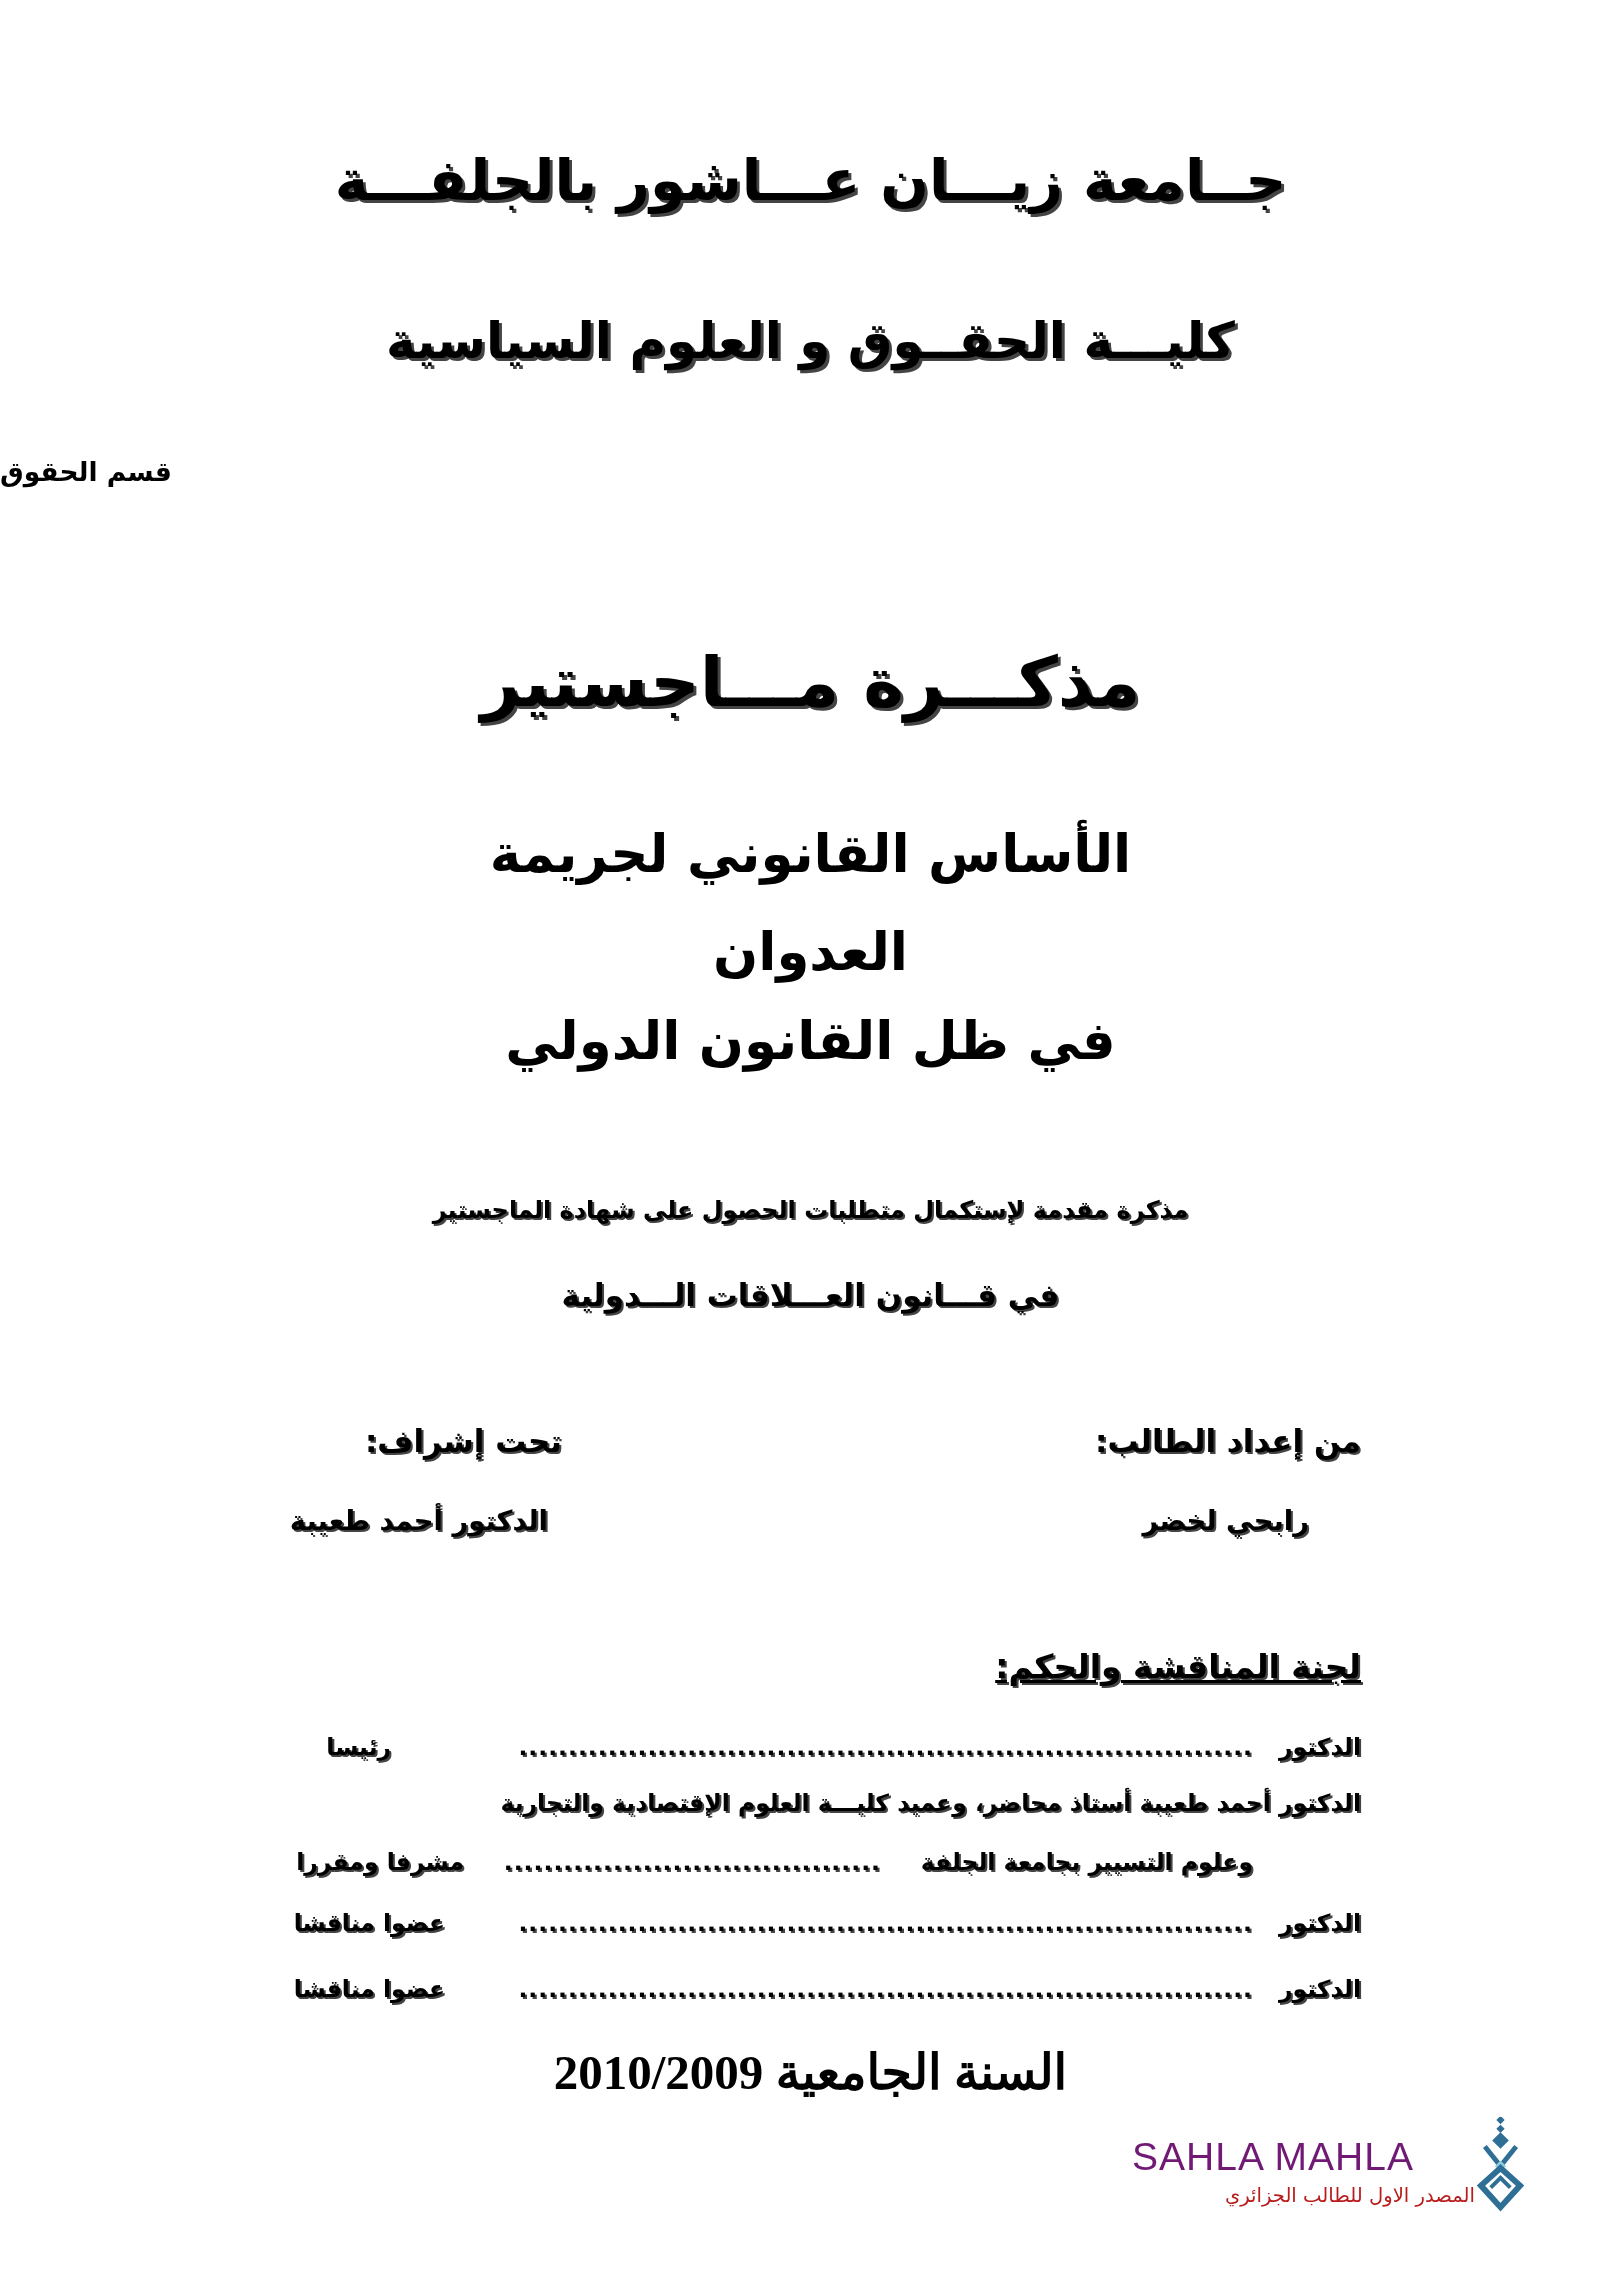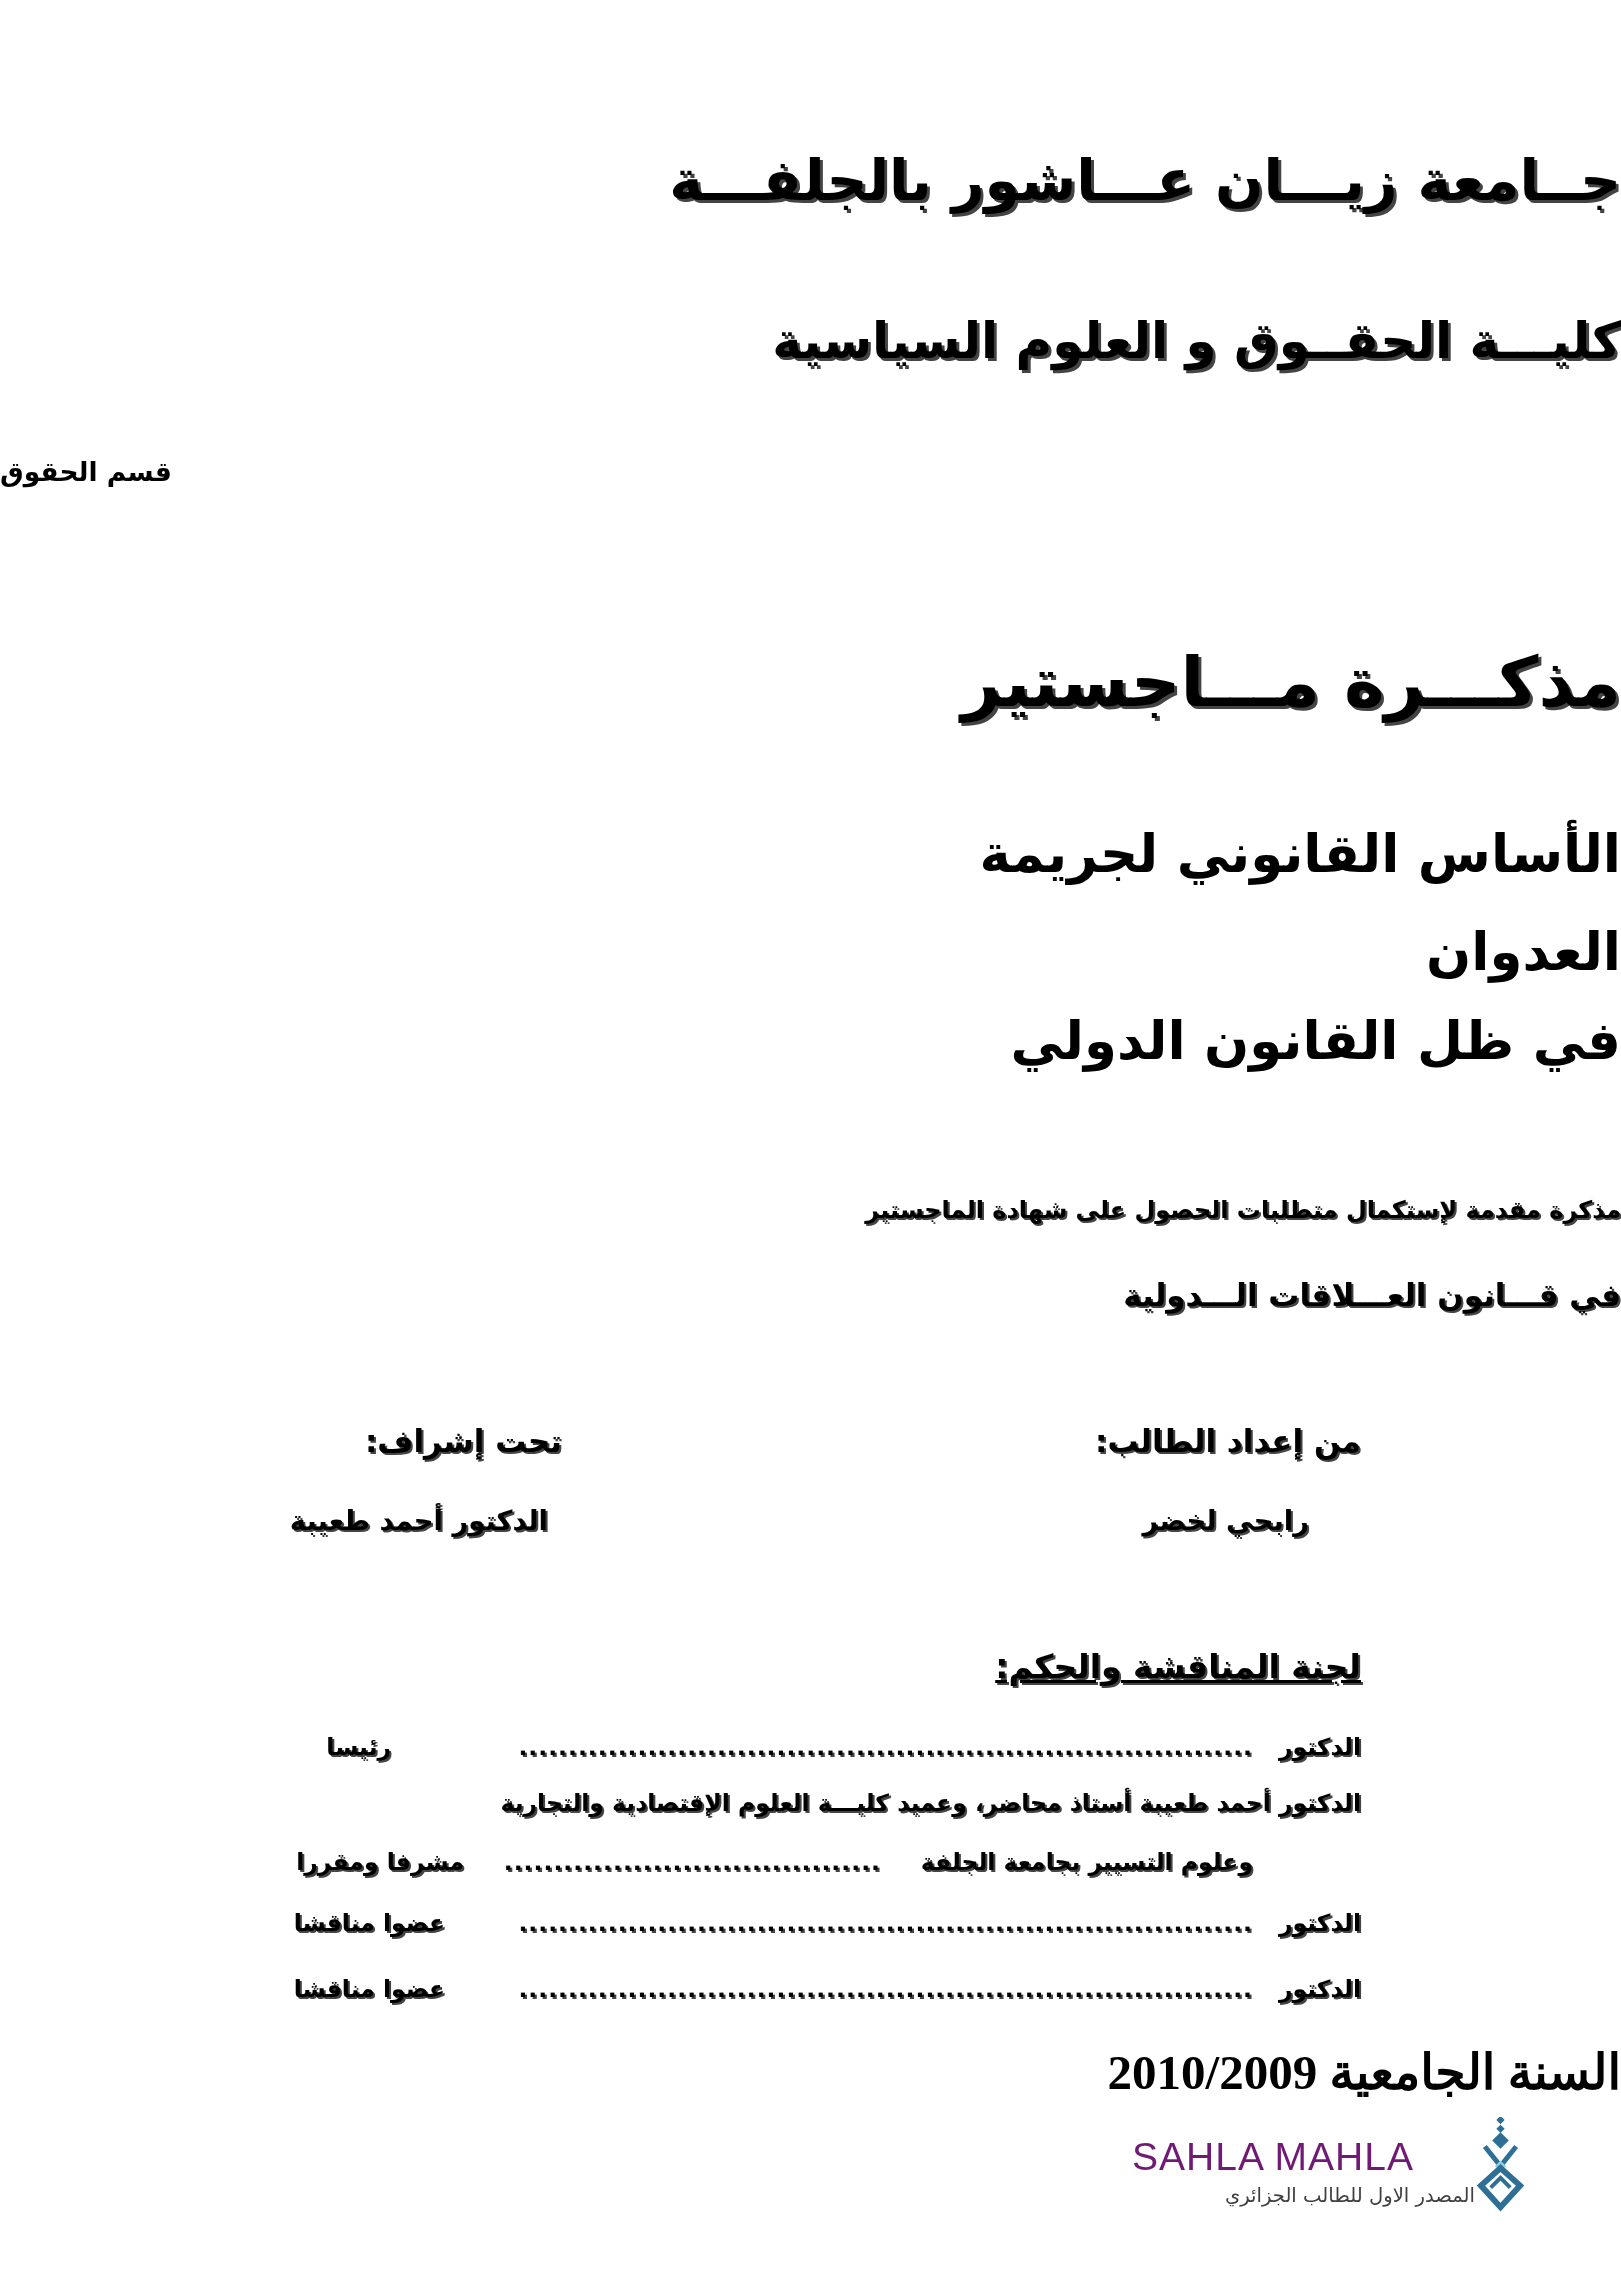--- a/index.html
+++ b/index.html
@@ -1,19 +1,19 @@
 <!DOCTYPE html>
 <html><head>
 <meta charset="utf-8">
 <style>
   html, body { margin:0; padding:0; background:#ffffff; }
   body { width:1621px; height:2293px; position:relative; overflow:hidden;
          font-family:"DejaVu Sans", "Liberation Sans", sans-serif; color:#000; direction:rtl; }
   .abs { position:absolute; white-space:nowrap; }
-  .center { left:0; right:0; }
+  .center { left:0; right:0; text-align:center; }
   .shadow { text-shadow: 2.9px 2.9px 0 #444; }
   .shadow-sm { text-shadow: 2px 2px 0 #444; }
 
   #univ { top:147px; font-size:57px; font-weight:bold; }
   #faculty { top:312px; font-size:50px; font-weight:bold; }
   #dept { top:456px; font-size:26.5px; font-weight:bold; left:0; right:0; text-align:left; padding-right:0; }
   #degree { top:642px; font-size:69px; font-weight:bold; }
   .title-line { font-size:53px; font-weight:bold; letter-spacing:2px; }
   #t1 { top:823px; }
   #t2 { top:921px; }
@@ -35,21 +35,21 @@
   #j2 { top:1789px; }
   #j3 { top:1848px; }
   #j4 { top:1909px; }
   #j5 { top:1975px; }
 
   #year { top:2044px; font-size:49px; font-weight:bold; font-family:"Liberation Serif", serif; }
 
   #logo { position:absolute; left:1132px; top:2117px; width:387px; height:98px; direction:ltr; }
   #logo .brand { position:absolute; left:0; top:17.6px; font-family:"Liberation Sans", sans-serif;
                  font-size:39px; color:#701a75; letter-spacing:1px; }
-  #logo .tag { position:absolute; left:0; top:67px; font-size:19.6px; color:#404040; direction:rtl; width:343px; text-align:right; }
+  #logo .tag { position:absolute; left:0; top:67px; font-size:19.6px; color:#b91c1c; direction:rtl; width:343px; text-align:right; }
   #logo svg { position:absolute; left:345px; top:0; }
 </style>
 </head>
 <body>
 
 <div class="abs center shadow" id="univ">جــامعة زيـــان عـــاشور بالجلفـــة</div>
 <div class="abs center shadow" id="faculty">كليـــة الحقــوق و العلوم السياسية</div>
 <div class="abs" id="dept">قسم الحقوق</div>
 
 <div class="abs center shadow" id="degree">مذكـــرة مـــاجستير</div>

